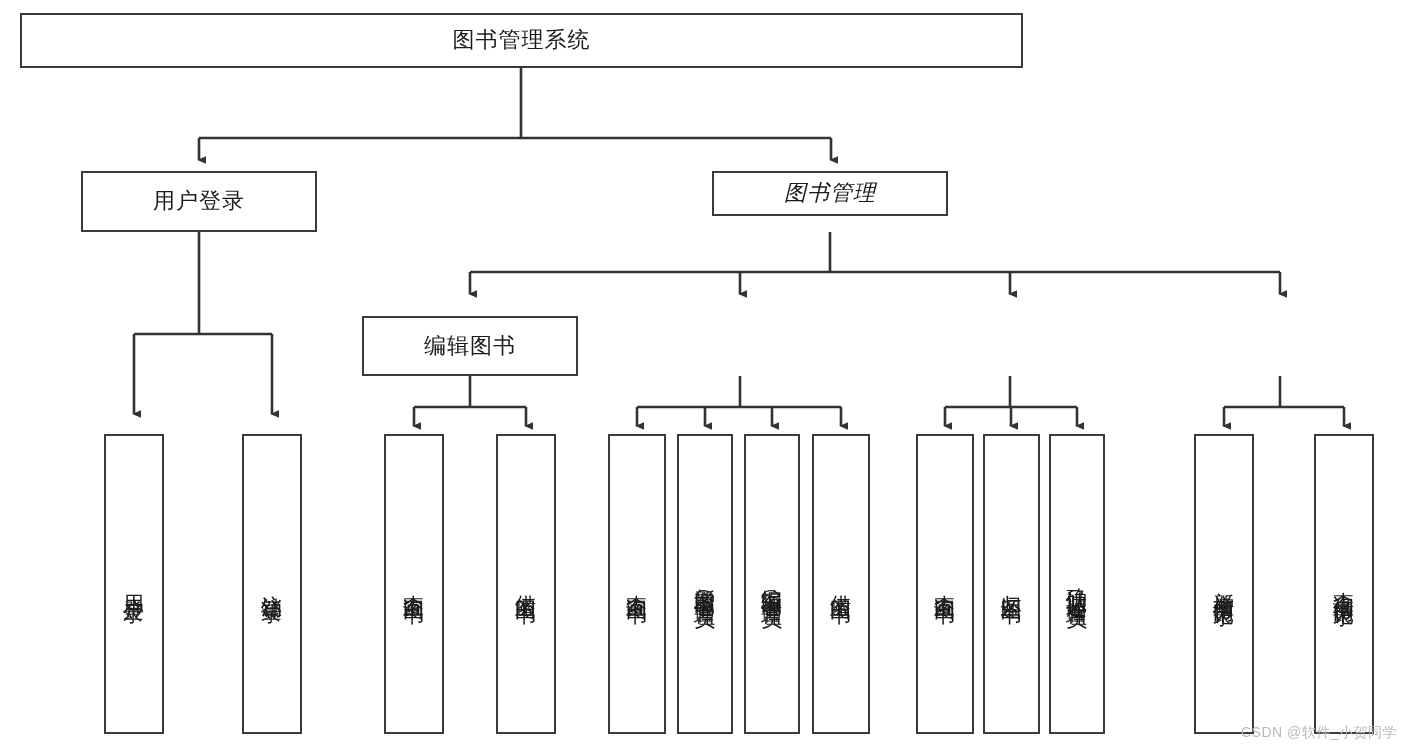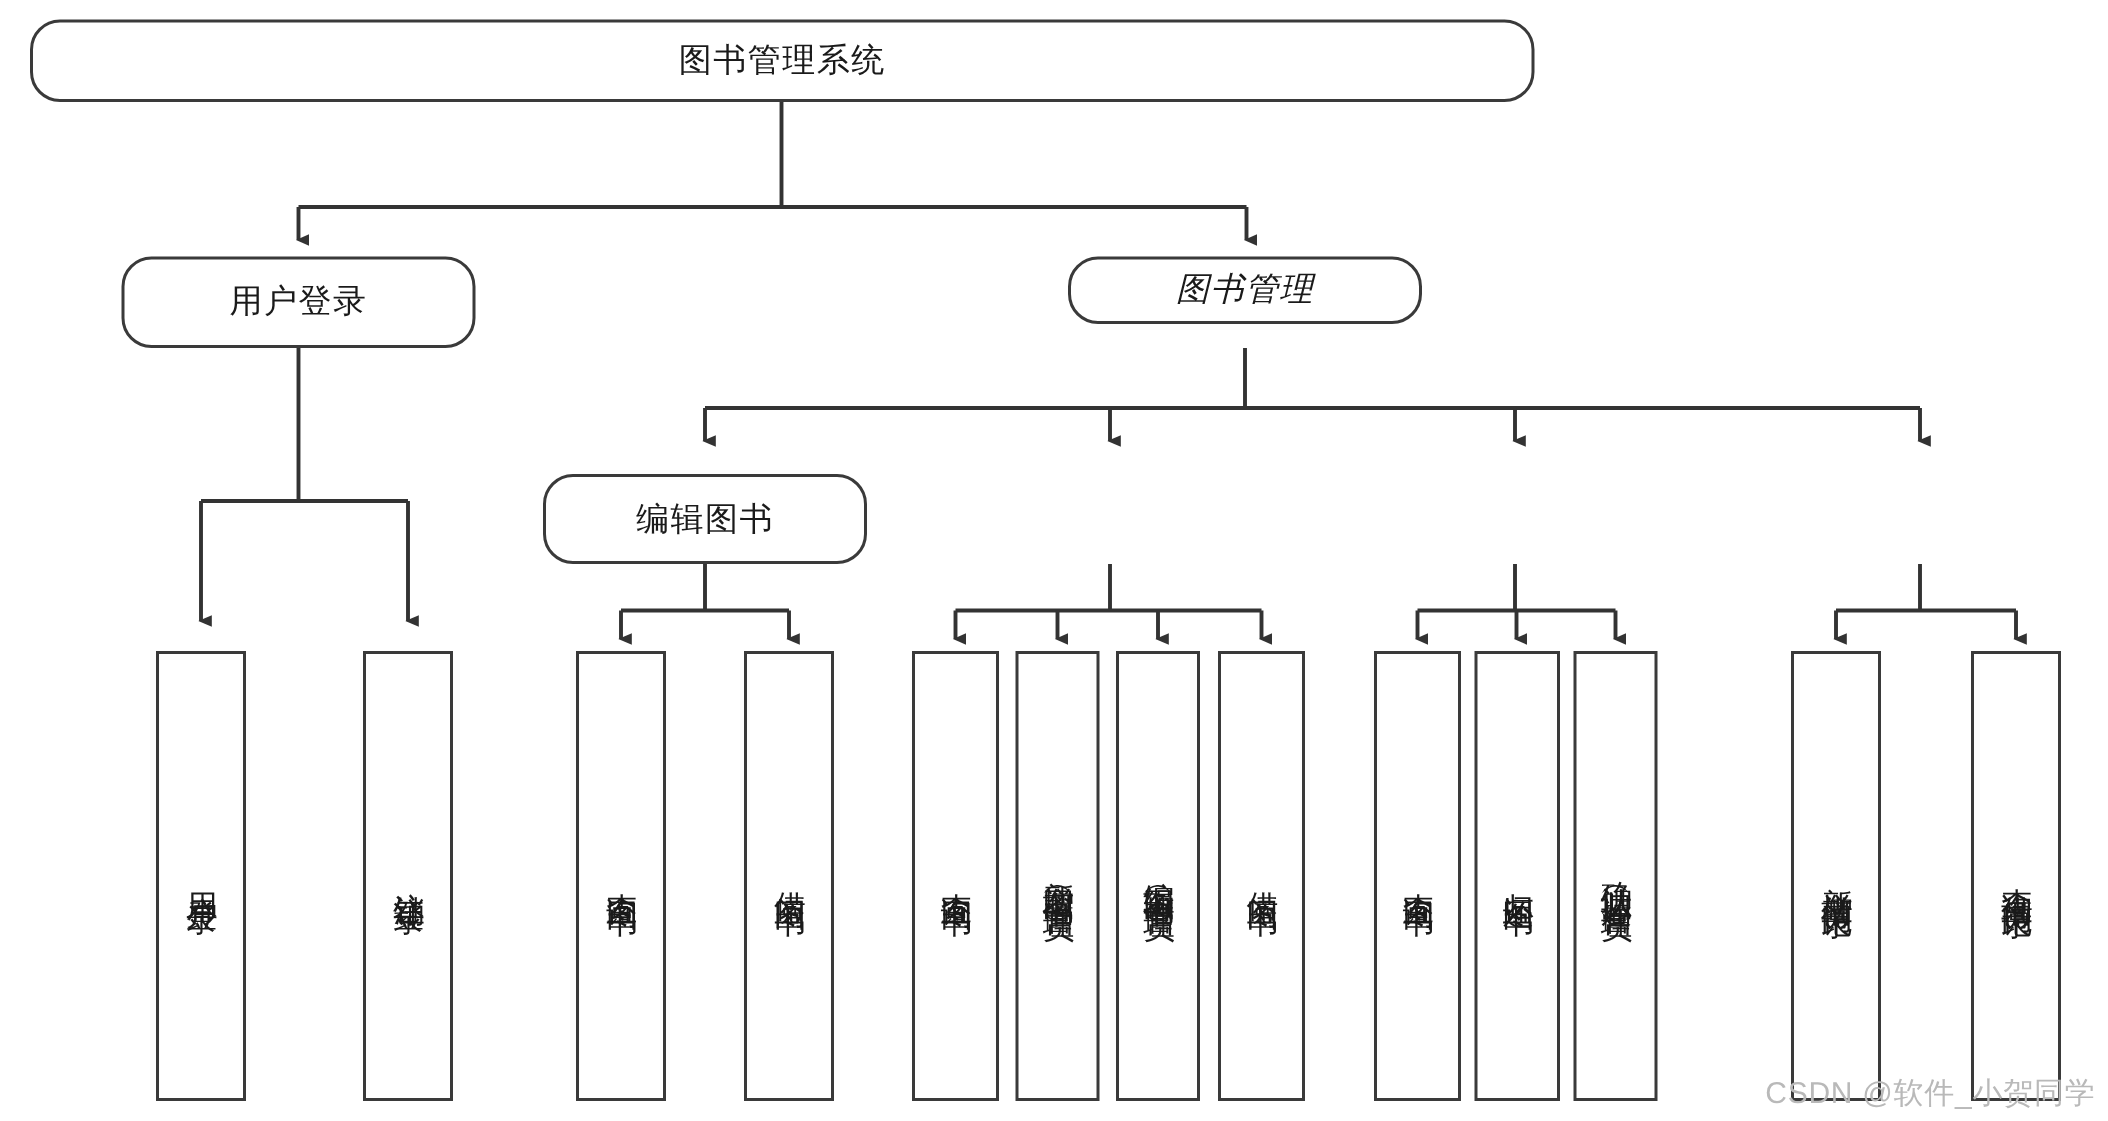--- a/index.html
+++ b/index.html
@@ -32,40 +32,39 @@
     display: flex;
     align-items: center;
     justify-content: center;
     color: #1a1a1a;
     z-index: 2;
   }
   .node.h {
     font-size: 22px;
     letter-spacing: 1px;
     line-height: 1.2;
-    border-radius: 20px;
   }
   .node.v {
     writing-mode: vertical-rl;
     text-orientation: upright;
     font-size: 21px;
     letter-spacing: 3px;
     line-height: 1.2;
     padding: 6px 0;
   }
   .node.v .vlabel {
     writing-mode: vertical-rl;
     text-orientation: upright;
     white-space: nowrap;
   }
   .watermark {
     position: absolute;
     right: 8px;
     bottom: 5px;
-    font-size: 20px;
+    font-size: 14px;
     color: #b9b9b9;
     z-index: 3;
     white-space: nowrap;
     letter-spacing: 0.5px;
   }
 </style>
 </head>
 <body>
 
 <div id="canvas">

